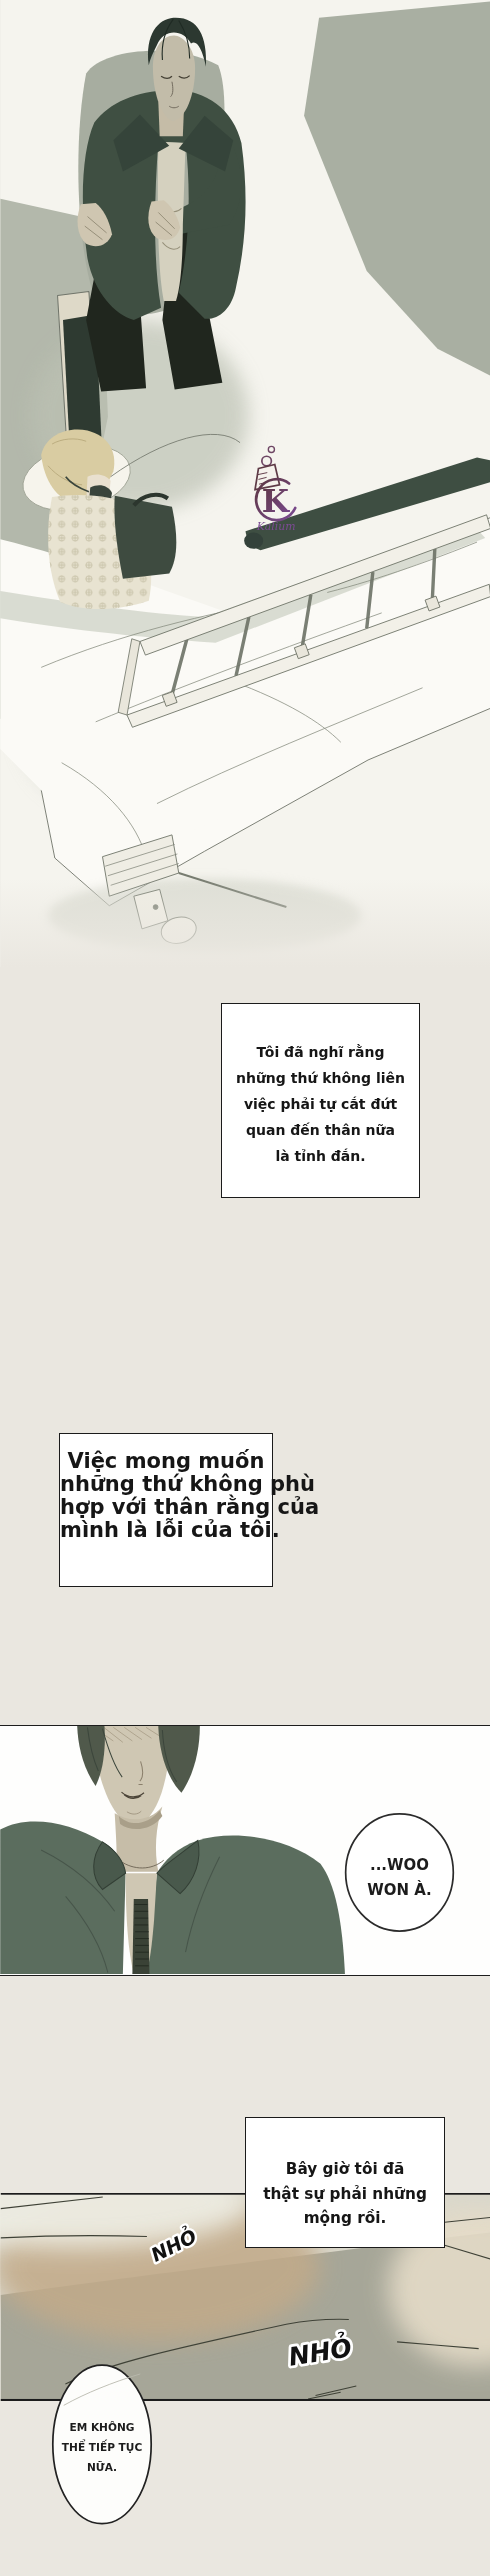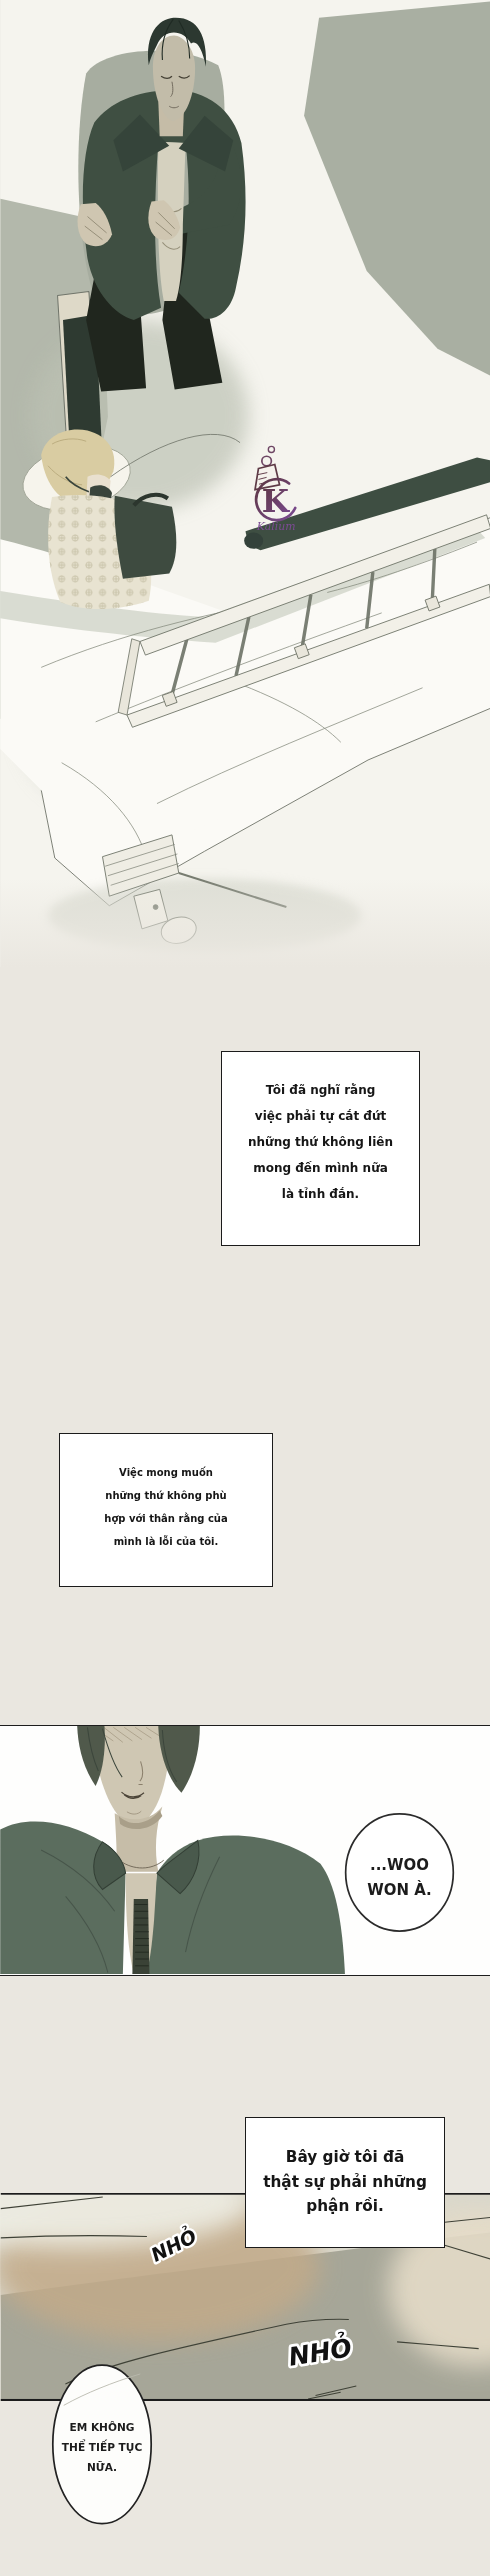--- a/index.html
+++ b/index.html
@@ -3,23 +3,23 @@
 <meta charset="utf-8">
 <style>
   html,body{margin:0;padding:0;background:#eae7e0;}
   .page{position:relative;width:491px;height:2576px;background:#eae7e0;overflow:hidden;
         font-family:"DejaVu Sans","Liberation Sans",sans-serif;}
   svg{display:block;}
   
   .nbox{position:absolute;background:#ffffff;border:1.7px solid #1b1b1b;box-sizing:border-box;
         text-align:center;color:#161616;font-weight:bold;z-index:4;}
   .nbox .nline{white-space:nowrap;}
-  .box1{left:221px;top:1051px;width:199px;height:195px;padding-top:25px;font-size:12px;line-height:26px;}
-  .box2{left:59px;top:1433px;width:214px;height:154px;padding-top:27px;font-size:10px;line-height:23px;}
-  .box3{left:245px;top:2117px;width:200px;height:131px;padding-top:27px;font-size:15.3px;line-height:24.5px;}
+  .box1{left:221px;top:1003px;width:199px;height:195px;padding-top:35px;font-size:14px;line-height:26px;}
+  .box2{left:59px;top:1433px;width:214px;height:154px;padding-top:16px;font-size:21px;line-height:23px;}
+  .box3{left:245px;top:2117px;width:200px;height:131px;padding-top:39px;font-size:15.3px;line-height:24.5px;}
   
   .panel2{position:absolute;left:0;top:1713px;width:491px;height:251px;box-sizing:border-box;
           background:#fefefd;border-top:1.7px solid #1d1d1d;border-bottom:1.7px solid #1d1d1d;z-index:2;margin-top:12px;}
   .panel3{position:absolute;left:0;top:2193px;z-index:1;}
   .bubble2{position:absolute;left:50px;top:2363px;z-index:5;}
   .panel1{position:absolute;left:0;top:0;z-index:1;}
 </style>
 </head>
 <body>
 
@@ -136,23 +136,23 @@
       <path d="M424,710 A 30 30 0 1 0 433,746" fill="none" stroke="url(#gradK)" stroke-width="4" stroke-linecap="round"></path>
       <text x="404" y="752" text-anchor="middle" font-family="DejaVu Serif, serif" font-size="46" font-weight="bold" fill="url(#gradK)">K</text>
       <text x="405" y="778" text-anchor="middle" font-family="DejaVu Serif, serif" font-style="italic" font-size="16" fill="#7b4b93">Kalium</text>
     </g>
 
     <rect x="0" y="1290" width="720" height="130" fill="url(#fadeB)"></rect>
   </svg>
 
   <div class="nbox box1">
     <div class="nline">Tôi đã nghĩ rằng</div>
+    <div class="nline">những thứ không liên</div>
     <div class="nline">việc phải tự cắt đứt</div>
-    <div class="nline">những thứ không liên</div>
-    <div class="nline">mong đến mình nữa</div>
+    <div class="nline">quan đến thân nữa</div>
     <div class="nline">là tỉnh đắn.</div>
   </div>
 
   <div class="nbox box2">
     <div class="nline">Việc mong muốn</div>
     <div class="nline">những thứ không phù</div>
     <div class="nline">hợp với thân rằng của</div>
     <div class="nline">mình là lỗi của tôi.</div>
   </div>
 
@@ -219,21 +219,21 @@
     <g transform="translate(472,247) rotate(-9)">
       <text x="0" y="0" text-anchor="middle" font-size="37" font-weight="bold" font-style="italic" fill="#111111" stroke="#ffffff" stroke-width="8" paint-order="stroke" stroke-linejoin="round">NHỎ</text>
     </g>
     <rect x="0" y="0" width="720" height="2.5" fill="#1c1c1c"></rect>
     <rect x="0" y="303" width="720" height="3" fill="#1c1c1c"></rect>
   </svg>
 
   <div class="nbox box3">
     <div class="nline">Bây giờ tôi đã</div>
     <div class="nline">thật sự phải những</div>
-    <div class="nline">phận rồi.</div>
+    <div class="nline">mộng rồi.</div>
   </div>
 
   <svg class="bubble2" width="104" height="164" viewBox="0 0 152 240">
     <ellipse cx="76" cy="119" rx="72" ry="116" fill="#fdfdfb" stroke="#222222" stroke-width="2.5"></ellipse>
     <path d="M20,62 C52,44 92,28 132,16" stroke="#b9b9ae" stroke-width="1.3" fill="none"></path>
     <text x="76" y="100" text-anchor="middle" font-size="15.5" font-weight="bold" fill="#1c1c1c">EM KHÔNG</text>
     <text x="76" y="129" text-anchor="middle" font-size="15.5" font-weight="bold" fill="#1c1c1c">THỂ TIẾP TỤC</text>
     <text x="76" y="158" text-anchor="middle" font-size="15.5" font-weight="bold" fill="#1c1c1c">NỮA.</text>
   </svg>
 

